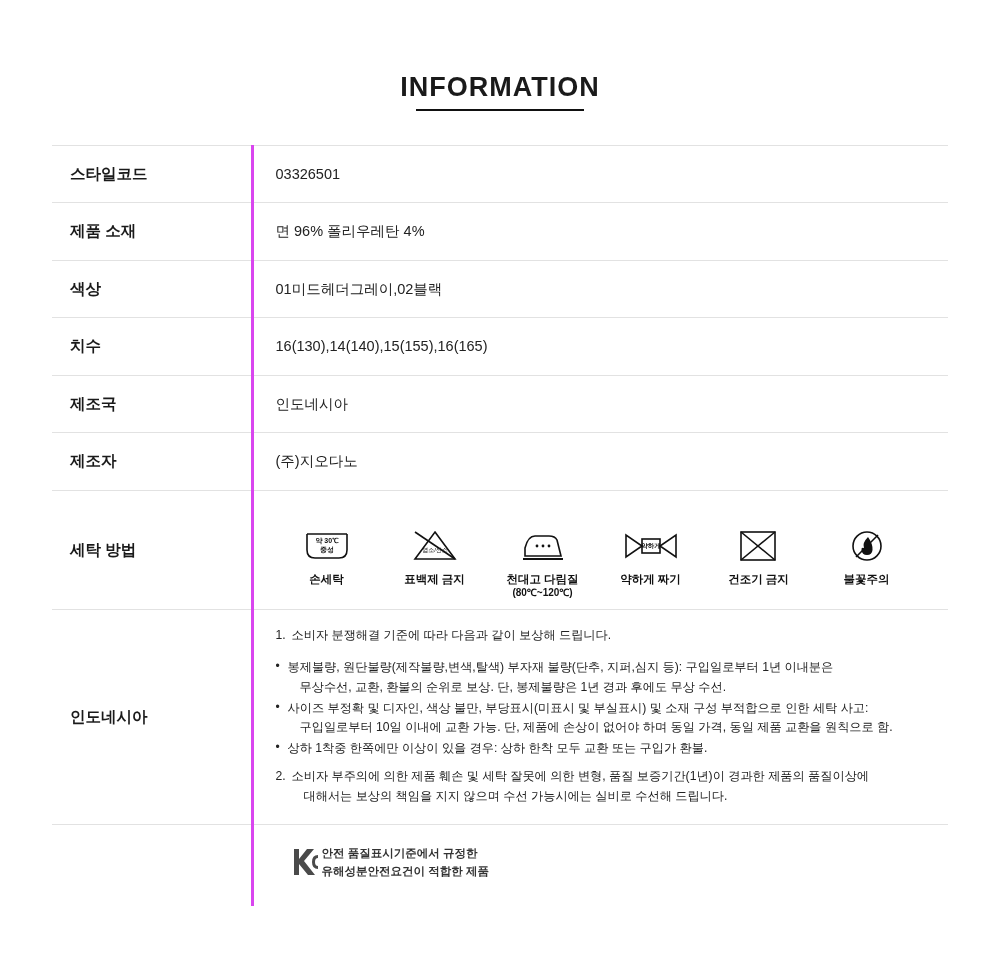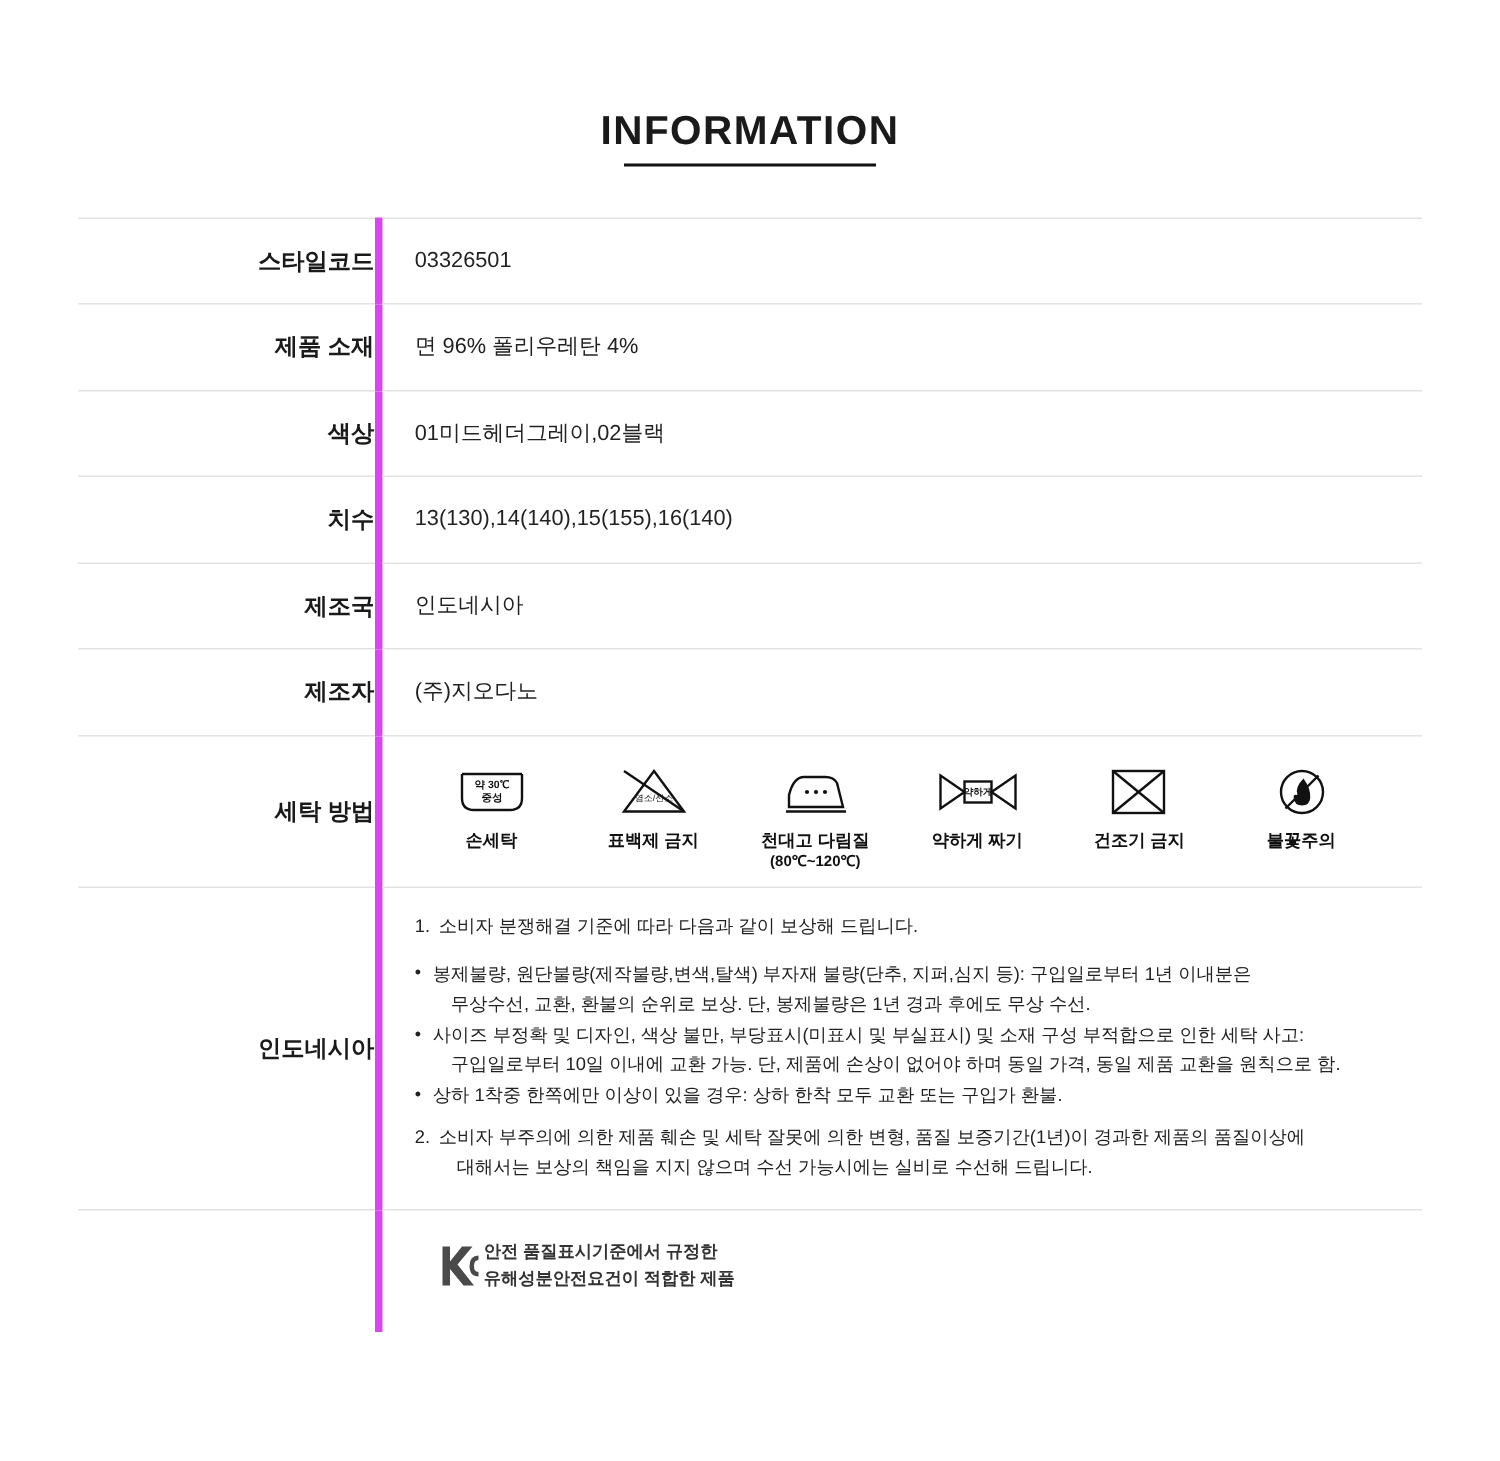--- a/index.html
+++ b/index.html
@@ -42,32 +42,31 @@
   table.info tr { border-bottom: 1px solid #e2e2e2; }
   table.info tr:first-child { border-top: 1px solid #e2e2e2; }
   table.info tr:last-child { border-bottom: none; }
   td.label {
     width: 200px;
     font-size: 15.5px;
     font-weight: bold;
     color: #1a1a1a;
     padding: 17px 0 17px 18px;
     vertical-align: middle;
-    border-right: 5px solid #d946ef;
-    text-align: right;
+    border-right: 3px solid #d946ef;
   }
   td.value {
     font-size: 14.5px;
     color: #222;
     padding: 17px 0 17px 22px;
     vertical-align: middle;
     line-height: 1.55;
   }
   
-  .care-row td.value { padding-top: 14px; padding-bottom: 10px; margin-left: 45px; }
+  .care-row td.value { padding-top: 32px; padding-bottom: 10px; margin-left: 45px; }
   .care-icons {
     display: flex;
     gap: 34px;
     padding-left: 14px;
   }
   .care-item {
     width: 74px;
     text-align: center;
   }
   .care-glyph {
@@ -136,21 +135,21 @@
       <tr>
         <td class="label">제품 소재</td>
         <td class="value">면 96% 폴리우레탄 4%</td>
       </tr>
       <tr>
         <td class="label">색상</td>
         <td class="value">01미드헤더그레이,02블랙</td>
       </tr>
       <tr>
         <td class="label">치수</td>
-        <td class="value">13(130),14(140),15(155),16(140)</td>
+        <td class="value">16(130),14(140),15(155),16(165)</td>
       </tr>
       <tr>
         <td class="label">제조국</td>
         <td class="value">인도네시아</td>
       </tr>
       <tr>
         <td class="label">제조자</td>
         <td class="value">(주)지오다노</td>
       </tr>
 

